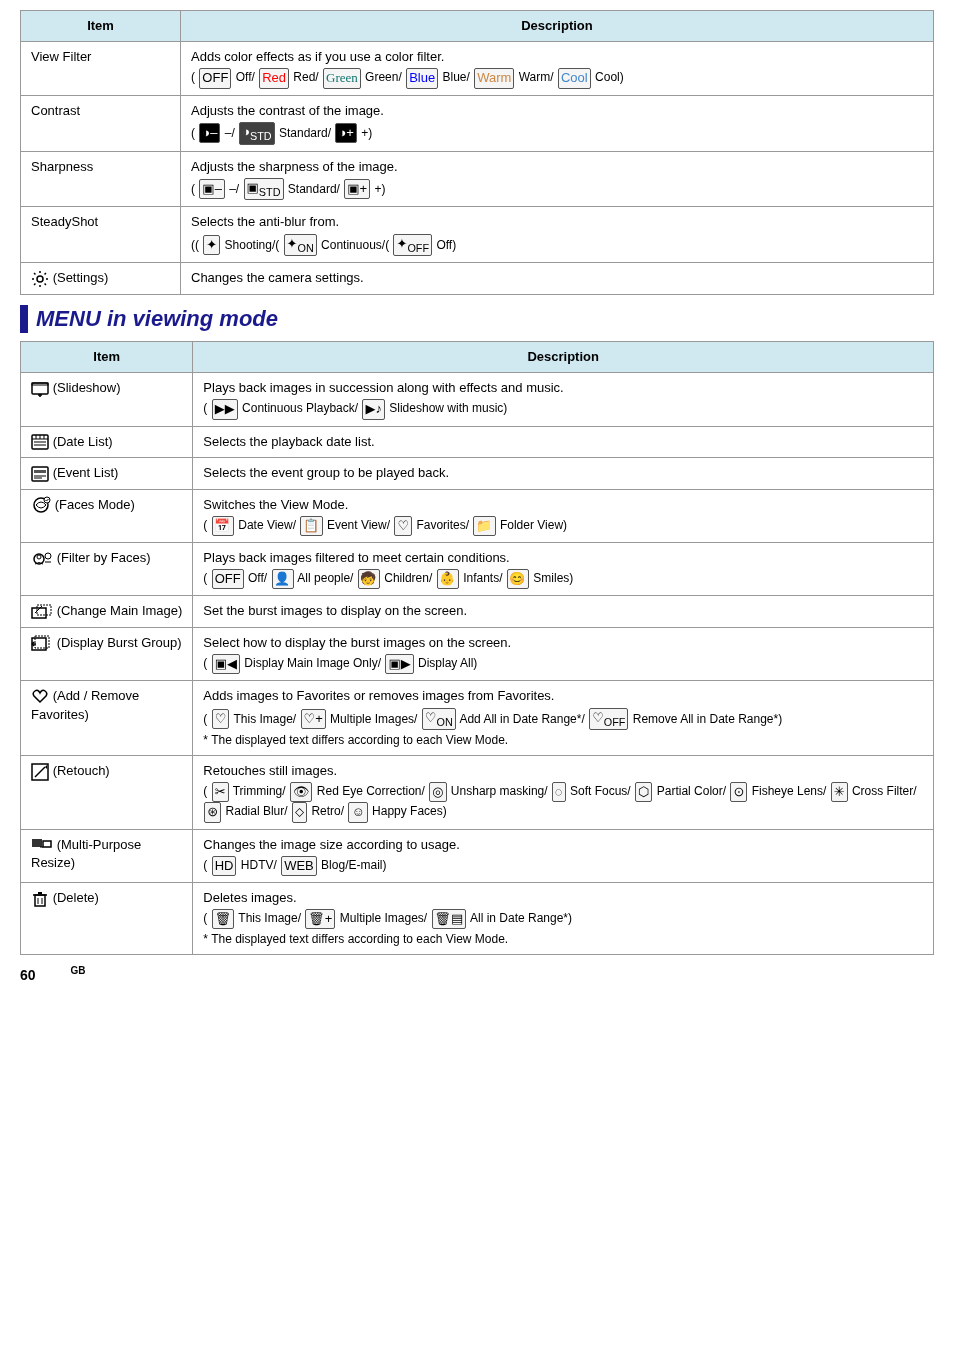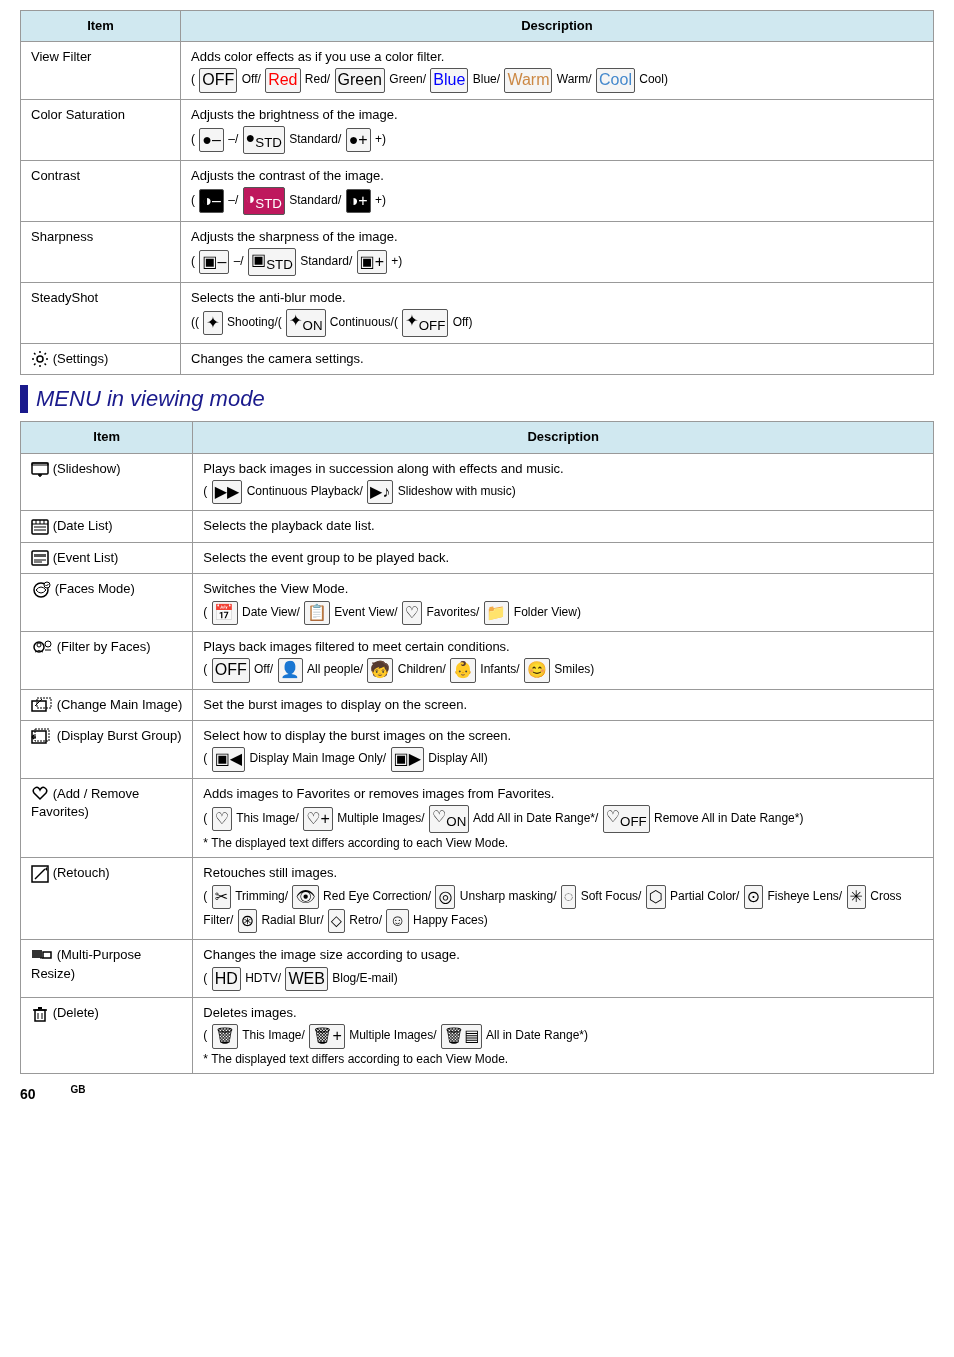--- a/index.html
+++ b/index.html
@@ -43,40 +43,40 @@
     .section-header-bar {
       display: inline-block;
       width: 8px;
       background: #1a1a8c;
       height: 28px;
       margin-right: 8px;
       flex-shrink: 0;
     }
     .section-header h2 {
       font-size: 22px;
-      font-weight: normal;
+      font-weight: bold;
       color: #1a1a8c;
       font-style: italic;
     }
 
     
     .page-number {
       font-size: 14px;
       font-weight: bold;
       margin-top: 10px;
     }
     .page-number sup {
       font-size: 10px;
       margin-left: 35px;
     }
 
     
     .icon-inline {
       display: inline-block;
-      font-size: 16px;
+      font-size: 13px;
       border: 1px solid #555;
       border-radius: 2px;
       padding: 0 2px;
       margin: 0 1px;
       background: #f5f5f5;
       vertical-align: middle;
       font-style: normal;
     }
     .desc-line {
       margin-top: 4px;
@@ -99,53 +99,38 @@
   <tbody>
 
     <tr>
       <td>View Filter</td>
       <td>
         <div>Adds color effects as if you use a color filter.</div>
         <div class="desc-line sub-desc">
           (
           <span class="icon-inline">OFF</span> Off/
           <span class="icon-inline" style="color:red;">Red</span> Red/
-          <span class="icon-inline" style="color:#000000;">Green</span> Green/
+          <span class="icon-inline" style="color:#0f766e;font-family:Liberation Serif, serif;">Green</span> Green/
           <span class="icon-inline" style="color:blue;">Blue</span> Blue/
           <span class="icon-inline" style="color:#c84;">Warm</span> Warm/
           <span class="icon-inline" style="color:#48c;">Cool</span> Cool)
         </div>
       </td>
     </tr>
 
-    <tr>
-      <td>Color Saturation</td>
-      <td>
-        <div>Adjusts the brightness of the image.</div>
-        <div class="desc-line sub-desc">
-          (
-          <span class="icon-inline">●–</span>
-          –/
-          <span class="icon-inline">●<sub>STD</sub></span>
-          Standard/
-          <span class="icon-inline">●+</span>
-          +)
-        </div>
-      </td>
-    </tr>
 
     <tr>
       <td>Contrast</td>
       <td>
         <div>Adjusts the contrast of the image.</div>
         <div class="desc-line sub-desc">
           (
           <span class="icon-inline" style="background:#000;color:#fff;">◑–</span>
           –/
-          <span class="icon-inline" style="background:#be185d;color:#fff;">◑<sub>STD</sub></span>
+          <span class="icon-inline" style="background:#404040;color:#fff;">◑<sub>STD</sub></span>
           Standard/
           <span class="icon-inline" style="background:#000;color:#fff;">◑+</span>
           +)
         </div>
       </td>
     </tr>
 
     <tr>
       <td>Sharpness</td>
       <td>
@@ -158,21 +143,21 @@
           Standard/
           <span class="icon-inline">▣+</span>
           +)
         </div>
       </td>
     </tr>
 
     <tr>
       <td>SteadyShot</td>
       <td>
-        <div>Selects the anti-blur mode.</div>
+        <div>Selects the anti-blur from.</div>
         <div class="desc-line sub-desc">
           ((
           <span class="icon-inline">✦</span>
           Shooting/(
           <span class="icon-inline">✦<sub>ON</sub></span>
           Continuous/(
           <span class="icon-inline">✦<sub>OFF</sub></span>
           Off)
         </div>
       </td>

